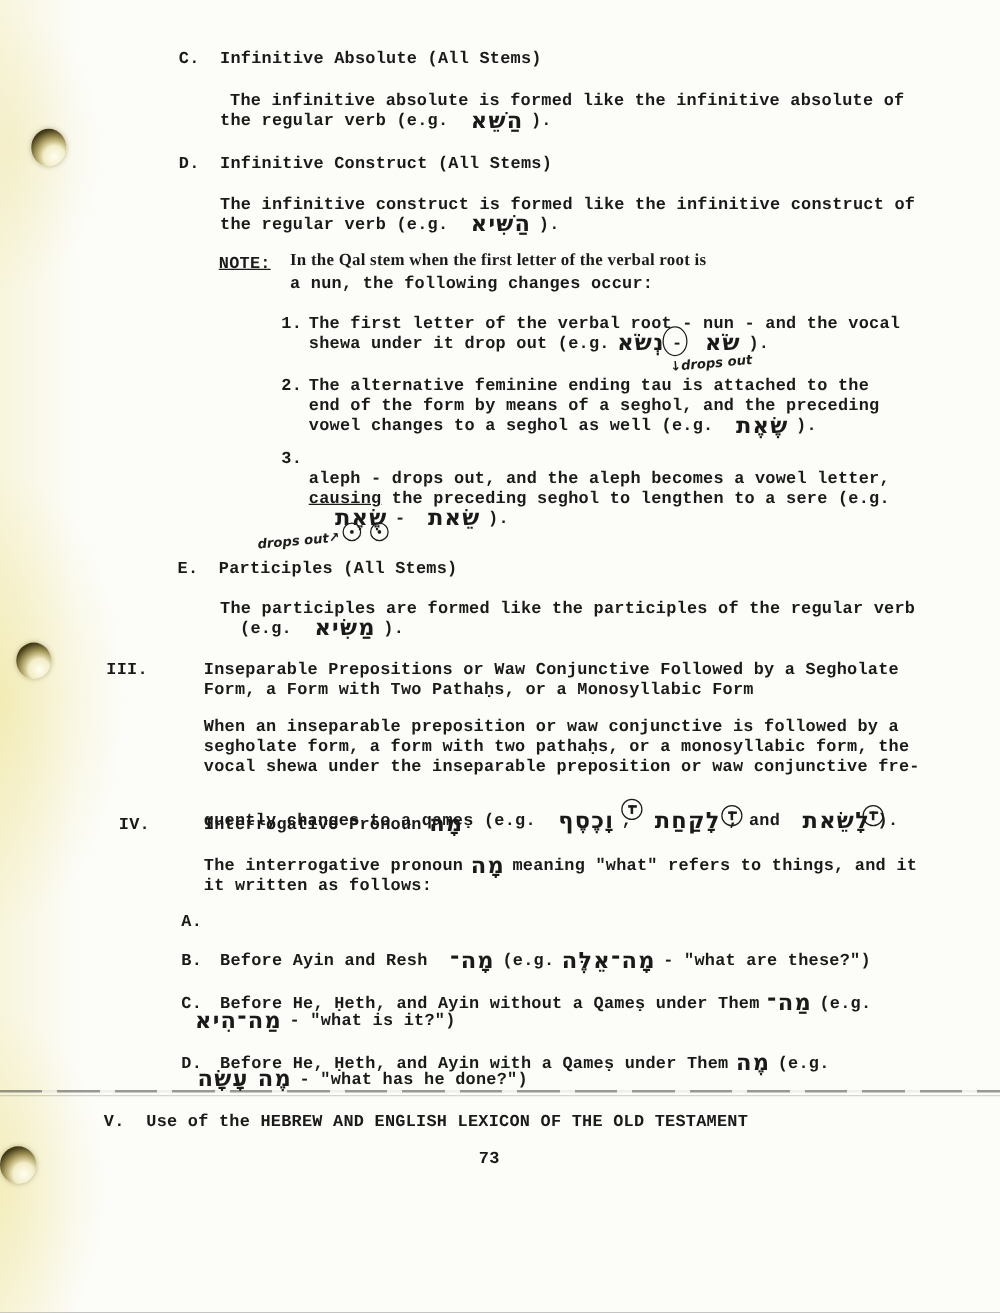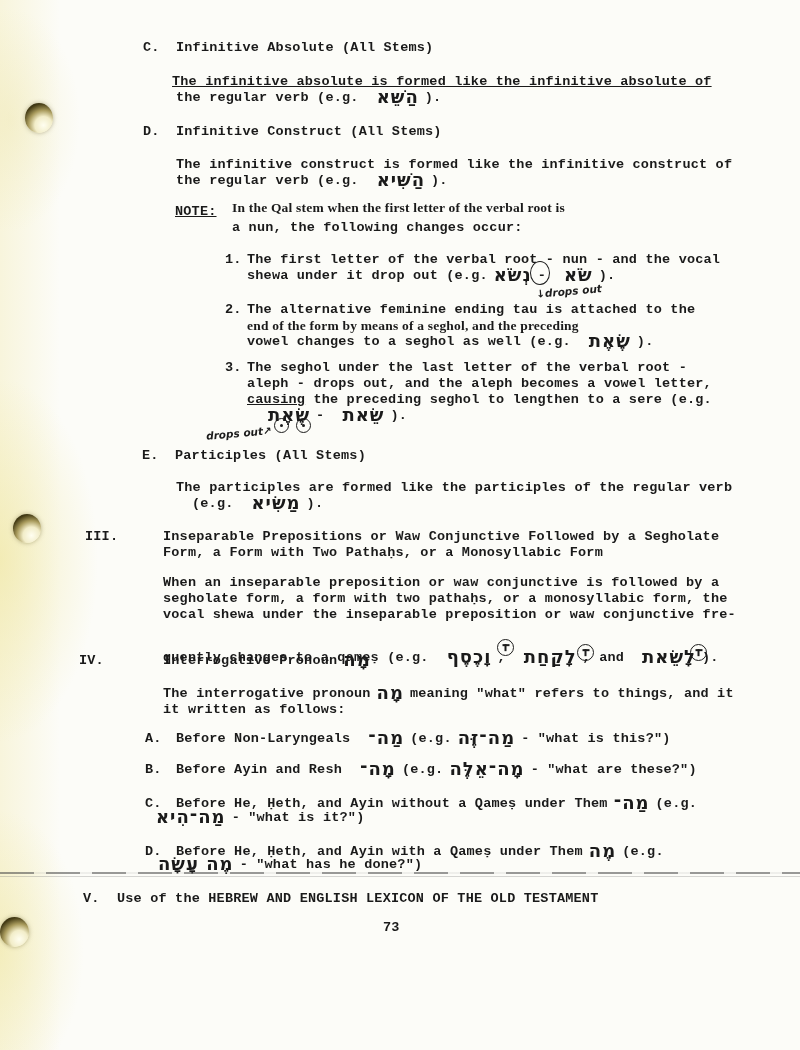--- a/index.html
+++ b/index.html
@@ -36,45 +36,44 @@
 <body>
 
 <div id="page">
 
   <div class="hole" style="left:25px;top:103px;width:28px;height:30px;"></div>
   <div class="hole" style="left:13px;top:514px;width:28px;height:29px;"></div>
   <div class="hole" style="left:0px;top:917px;width:29px;height:30px;"></div>
 
   <div class="ln" style="left:143px;top:40px;">C.</div>
   <div class="ln" style="left:176px;top:40px;">Infinitive Absolute (All Stems)</div>
-  <div class="ln" style="left:172px;top:74px;text-decoration:underline;">The infinitive absolute is formed like the infinitive absolute of</div>
+  <div class="ln" style="left:184px;top:74px;">The infinitive absolute is formed like the infinitive absolute of</div>
   <div class="ln" style="left:176px;top:90px;text-align:right;"><span>the regular verb (e.g.</span><span class="heb big gapL" dir="rtl">הַשֵּׁא</span><span>).</span></div>
 
   <div class="ln" style="left:143px;top:124px;">D.</div>
   <div class="ln" style="left:176px;top:124px;">Infinitive Construct (All Stems)</div>
   <div class="ln" style="left:176px;top:157px;font-family:Liberation Mono, monospace;">The infinitive construct is formed like the infinitive construct of</div>
   <div class="ln" style="left:176px;top:173px;"><span>the regular verb (e.g.</span><span class="heb big gapL" dir="rtl">הַשִּׁיא</span><span>).</span></div>
 
   <div class="ln u" style="left:175px;top:204px;">NOTE:</div>
   <div class="ln" style="left:232px;top:200px;font-family:Liberation Serif, serif;">In the Qal stem when the first letter of the verbal root is</div>
   <div class="ln" style="left:232px;top:220px;">a nun, the following changes occur:</div>
 
   <div class="ln" style="left:225px;top:252px;">1.</div>
   <div class="ln" style="left:247px;top:252px;">The first letter of the verbal root - nun - and the vocal</div>
   <div class="ln" style="left:247px;top:268px;"><span>shewa under it drop out (e.g.</span><span class="heb big" dir="rtl">נְשֹׂא</span><span>-</span><span class="heb big gapL" dir="rtl">שֹׂא</span><span>).</span></div>
   <div class="circ" style="left:530px;top:261px;width:18px;height:22px;"></div>
   <div class="annot" style="left:536px;top:285px;"><span class="arrow">↓</span><span>drops out</span></div>
 
   <div class="ln" style="left:225px;top:302px;">2.</div>
   <div class="ln" style="left:247px;top:302px;">The alternative feminine ending tau is attached to the</div>
-  <div class="ln" style="left:247px;top:318px;font-family:Liberation Serif, serif;">end of the form by means of a seghol, and the preceding</div>
+  <div class="ln" style="left:247px;top:318px;">end of the form by means of a seghol, and the preceding</div>
   <div class="ln" style="left:247px;top:334px;"><span>vowel changes to a seghol as well (e.g.</span><span class="heb big gapL" dir="rtl">שֶׂאֶת</span><span>).</span></div>
 
   <div class="ln" style="left:225px;top:360px;">3.</div>
-  <div class="ln" style="left:247px;top:360px;">The seghol under the last letter of the verbal root -</div>
   <div class="ln" style="left:247px;top:376px;">aleph - drops out, and the aleph becomes a vowel letter,</div>
   <div class="ln" style="left:247px;top:392px;"><span class="u">causing</span><span> the preceding seghol to lengthen to a sere (e.g.</span></div>
   <div class="ln" style="left:262px;top:408px;"><span class="heb big" dir="rtl">שֶׂאֶת</span><span>-</span><span class="heb big gapL" dir="rtl">שֵׂאת</span><span>).</span></div>
   <div class="circ" style="left:274px;top:418px;width:13px;height:13px;">
       <span class="dot" style="left:5px;top:5px;"></span>
     </div>
   <div class="circ" style="left:296px;top:418px;width:13px;height:13px;">
       <span class="dot" style="left:5px;top:5px;"></span>
     </div>
   <div class="annot" style="left:206px;top:427px;"><span>drops out</span><span class="arrow">↗</span></div>
@@ -94,27 +93,26 @@
   <div class="circ" style="left:497px;top:639px;width:15px;height:15px;">
       <span class="qmark"></span>
     </div>
   <div class="circ" style="left:577px;top:644px;width:15px;height:15px;">
       <span class="qmark"></span>
     </div>
   <div class="circ" style="left:690px;top:644px;width:15px;height:15px;">
       <span class="qmark"></span>
     </div>
 
-  <div class="ln" style="left:79px;top:653px;">IV.</div>
+  <div class="ln" style="left:95px;top:653px;">IV.</div>
   <div class="ln" style="left:163px;top:653px;"><span>Interrogative Pronoun</span><span class="heb big" dir="rtl">מָה</span></div>
   <div class="ln" style="left:163px;top:686px;"><span>The interrogative pronoun</span><span class="heb big" dir="rtl">מָה</span><span>meaning "what" refers to things, and it</span></div>
   <div class="ln" style="left:163px;top:702px;">it written as follows:</div>
 
   <div class="ln" style="left:145px;top:731px;">A.</div>
-  <div class="ln" style="left:176px;top:731px;"><span>Before Non-Laryngeals</span><span class="heb big gapL" dir="rtl">מַה־</span><span>(e.g.</span><span class="heb big" dir="rtl">מַה־זֶּה</span><span>- "what is this?")</span></div>
 
   <div class="ln" style="left:145px;top:762px;">B.</div>
   <div class="ln" style="left:176px;top:762px;"><span>Before Ayin and Resh</span><span class="heb big gapL" dir="rtl">מָה־</span><span>(e.g.</span><span class="heb big" dir="rtl">מָה־אֵלֶּה</span><span>- "what are these?")</span></div>
 
   <div class="ln" style="left:145px;top:796px;">C.</div>
   <div class="ln" style="left:176px;top:796px;"><span>Before He, Ḥeth, and Ayin without a Qameṣ under Them</span><span class="heb big" dir="rtl">מַה־</span><span>(e.g.</span></div>
   <div class="ln" style="left:150px;top:810px;"><span class="heb big" dir="rtl">מַה־הִיא</span><span>- "what is it?")</span></div>
 
   <div class="ln" style="left:145px;top:844px;">D.</div>
   <div class="ln" style="left:176px;top:844px;"><span>Before He, Ḥeth, and Ayin with a Qameṣ under Them</span><span class="heb big" dir="rtl">מֶה</span><span>(e.g.</span></div>

